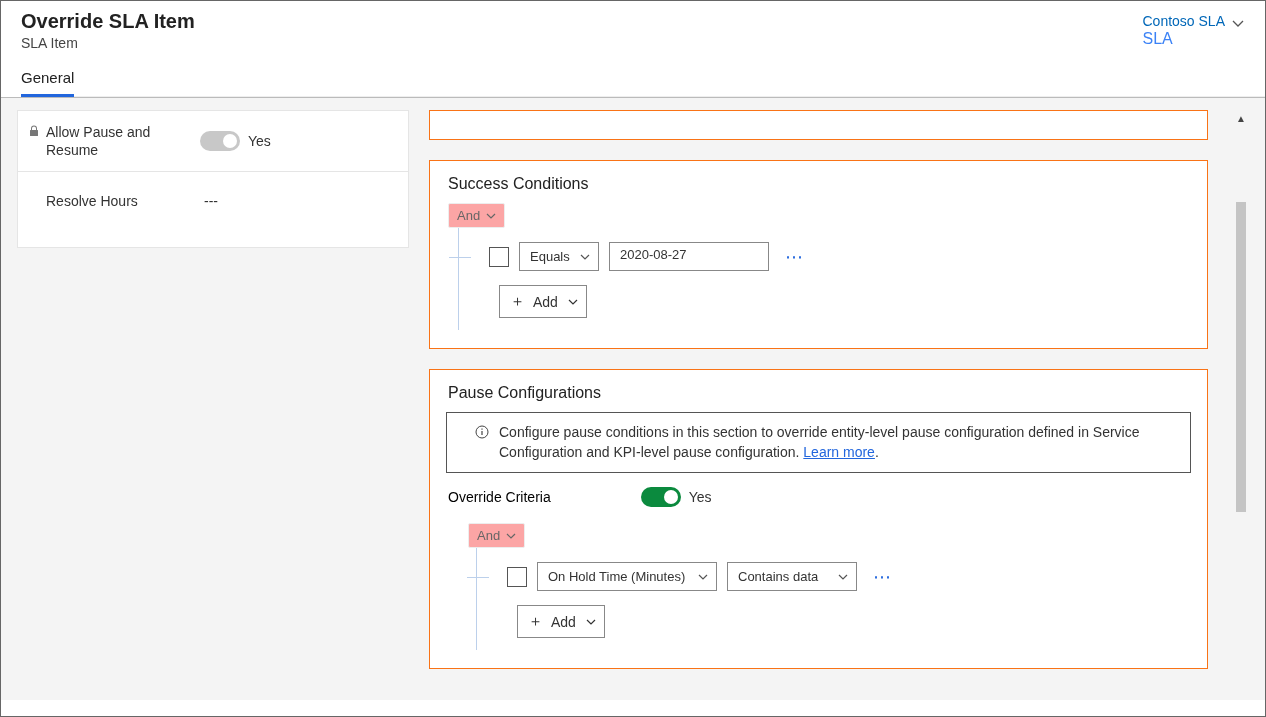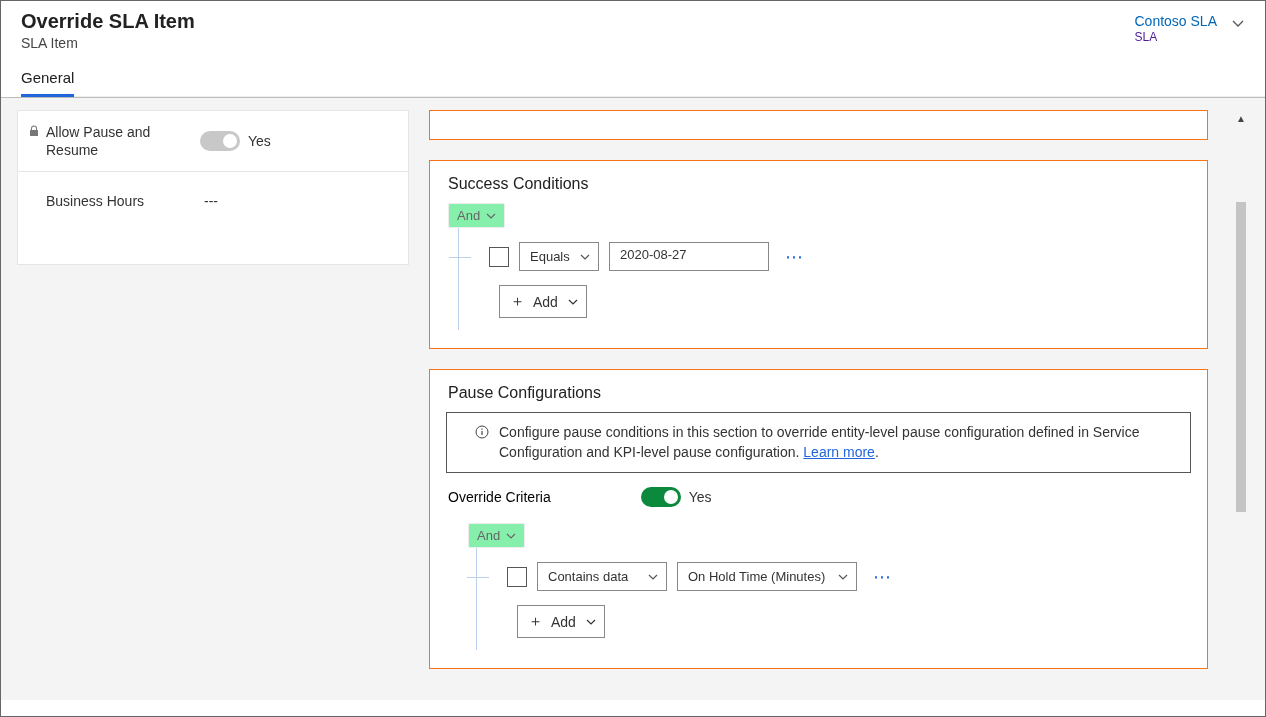--- a/index.html
+++ b/index.html
@@ -1,33 +1,33 @@
 <!DOCTYPE html>
 <html><head>
 <meta charset="utf-8">
 <style>
   * { box-sizing: border-box; margin: 0; padding: 0; font-family: "Segoe UI", -apple-system, sans-serif; }
   body { background: #fff; width: 1266px; height: 717px; overflow: hidden; }
   .page { border: 1px solid #666; width: 1266px; height: 717px; position: relative; }
   .header { padding: 8px 20px 0 20px; display: flex; justify-content: space-between; }
   .header-left .title { font-size: 20px; font-weight: 600; color: #222; line-height: 1.2; }
   .header-left .subtitle { font-size: 14px; color: #444; margin-top: 2px; }
-  .header-right { display: flex; align-items: flex-start; gap: 14px; padding-top: 4px; }
+  .header-right { display: flex; align-items: flex-start; gap: 6px; padding-top: 4px; }
   .header-right .sla-link { font-size: 14px; color: #0067b8; font-weight: 400; line-height:1.2; }
-  .header-right .sla-type { font-size: 12px; color: #4c1d95; }
+  .header-right .sla-type { font-size: 16px; color: #3b82f6; }
   .header-right .chev { color: #555; font-size: 16px; padding-top: 4px; }
   .tabs { margin: 18px 0 0 20px; display: flex; border-bottom: 1px solid #eee; }
   .tab { padding: 0 0 10px 0; margin-right: 24px; font-size: 15px; color: #333; position: relative; cursor: pointer; }
   .tab.active { color: #222; font-weight: 400; }
   .tab.active::after { content: ""; position: absolute; left: 0; right: 0; bottom: -1px; height: 3px; background: #2266dd; }
   .divider { height: 1px; background: #bbb; margin-top: 0; }
 
   .body { display: flex; height: calc(717px - 115px); background: #f4f4f4; padding: 12px 16px 0 16px; gap: 20px; }
 
-  .side-panel { width: 392px; background: #fff; border: 1px solid #e5e5e5; height: 155px; padding: 0 0 0 0; }
+  .side-panel { width: 392px; background: #fff; border: 1px solid #e5e5e5; height: 138px; padding: 0 0 0 0; }
   .side-row { display: flex; align-items: center; padding: 12px 10px; border-bottom: 1px solid #e5e5e5; min-height: 58px; }
   .side-row:last-child { border-bottom: none; }
   .side-label-wrap { display: flex; align-items: flex-start; gap: 6px; width: 172px; }
   .side-label { font-size: 14px; color: #333; line-height: 1.3; }
   .lock-icon { width: 12px; height: 12px; color: #777; flex-shrink: 0; margin-top: 2px; }
   .toggle { width: 40px; height: 20px; background: #c8c8c8; border-radius: 10px; position: relative; margin-right: 8px; }
   .toggle .knob { width: 14px; height: 14px; background: #fff; border-radius: 50%; position: absolute; top: 3px; right: 3px; }
   .toggle.on { background: #0b8a3e; }
   .toggle.on .knob { right: 3px; left: auto; }
   .toggle-wrap { display: flex; align-items: center; }
@@ -38,21 +38,21 @@
 
   .scrollbar { position: absolute; right: 0; top: 0; bottom: 0; width: 16px; background: #f4f4f4; }
   .scroll-arrow { height: 16px; display: flex; align-items: center; justify-content: center; color: #444; font-size: 10px; }
   .scroll-thumb { position: absolute; right: 3px; width: 10px; background: #c4c4c4; border-radius: 0; top: 92px; height: 310px; }
 
   .card { background: #fff; border: 1px solid #f97316; margin-right: 41px; }
   .card-top-stub { height: 30px; }
   .card-title { font-size: 16px; color: #222; padding: 14px 18px 10px 18px; font-weight: 400; }
 
   .cond-group { position: relative; padding: 0 18px 18px 18px; }
-  .op-btn { background: #86efac; border: 1px solid #ededed; color: #666; font-size: 13px; padding: 4px 8px; border-radius: 2px; display: inline-flex; align-items: center; gap: 6px; cursor: pointer; }
+  .op-btn { background: #fca5a5; border: 1px solid #ededed; color: #666; font-size: 13px; padding: 4px 8px; border-radius: 2px; display: inline-flex; align-items: center; gap: 6px; cursor: pointer; }
   .op-btn .chev-icon { width: 10px; height: 10px; }
   .rows { margin-left: 10px; border-left: 1px solid #bcd0eb; padding-bottom: 12px; }
   .cond-row { display: flex; align-items: center; gap: 10px; padding: 14px 0 14px 0; position: relative; }
   .cond-row::before { content: ""; position: absolute; left: -10px; top: 50%; width: 22px; height: 1px; background: #bcd0eb; }
   .cond-row-inner { display: flex; align-items: center; gap: 10px; margin-left: 30px; }
   .chk { width: 20px; height: 20px; border: 1px solid #555; background: #fff; }
   .sel { border: 1px solid #888; background: #fff; font-size: 13px; color: #333; padding: 6px 28px 6px 10px; min-width: 80px; position: relative; display: inline-flex; align-items: center; cursor: pointer; }
   .sel .chev2 { position: absolute; right: 8px; top: 50%; transform: translateY(-50%); color: #555; }
   .sel.wide { min-width: 180px; }
   .txt { border: 1px solid #888; background: #fff; font-size: 13px; color: #333; padding: 4px 10px 8px 10px; min-width: 160px; }
@@ -115,21 +115,21 @@
         </div>
         <div class="toggle-wrap">
           <div class="toggle">
               <div class="knob"></div>
             </div>
           <span class="toggle-text">Yes</span>
         </div>
       </div>
       <div class="side-row">
         <div class="side-label-wrap" style="padding-left:18px;">
-          <span class="side-label">Business Hours</span>
+          <span class="side-label">Resolve Hours</span>
         </div>
         <span class="side-value">---</span>
       </div>
     </div>
 
     <div class="main">
 
       <div class="card card-top-stub"></div>
 
       <div class="card">
@@ -194,28 +194,28 @@
           <div class="op-btn">
             <span>And</span>
             <svg class="chev-icon" viewBox="0 0 10 10">
                 <path d="M1 3 L5 7 L9 3" stroke="currentColor" stroke-width="1.2" fill="none"></path>
               </svg>
           </div>
           <div class="rows2">
             <div class="cond-row">
               <div class="cond-row-inner">
                 <div class="chk"></div>
-                <div class="sel" style="min-width:130px;">
-                  <span>Contains data</span>
+                <div class="sel wide">
+                  <span>On Hold Time (Minutes)</span>
                   <svg class="chev2" width="10" height="10" viewBox="0 0 10 10">
                       <path d="M1 3 L5 7 L9 3" stroke="currentColor" stroke-width="1.2" fill="none"></path>
                     </svg>
                 </div>
-                <div class="sel wide">
-                  <span>On Hold Time (Minutes)</span>
+                <div class="sel" style="min-width:130px;">
+                  <span>Contains data</span>
                   <svg class="chev2" width="10" height="10" viewBox="0 0 10 10">
                       <path d="M1 3 L5 7 L9 3" stroke="currentColor" stroke-width="1.2" fill="none"></path>
                     </svg>
                 </div>
                 <div class="more-btn">⋯</div>
               </div>
             </div>
             <div class="add-row">
               <div class="add-btn">
                 <span class="plus">＋</span>

